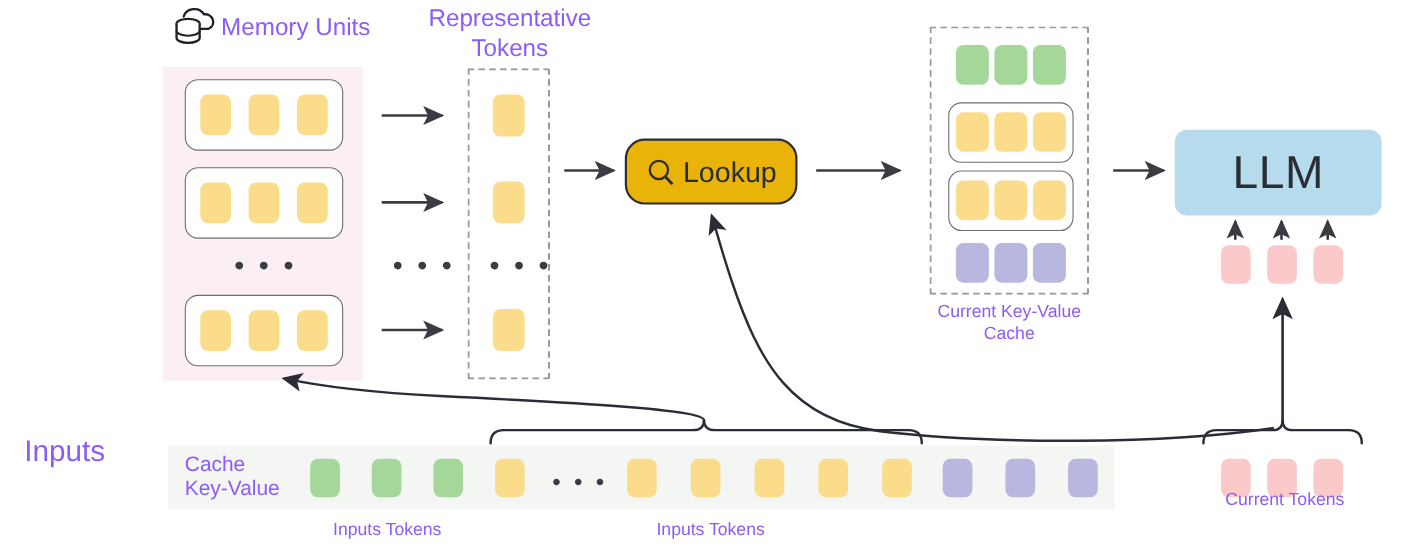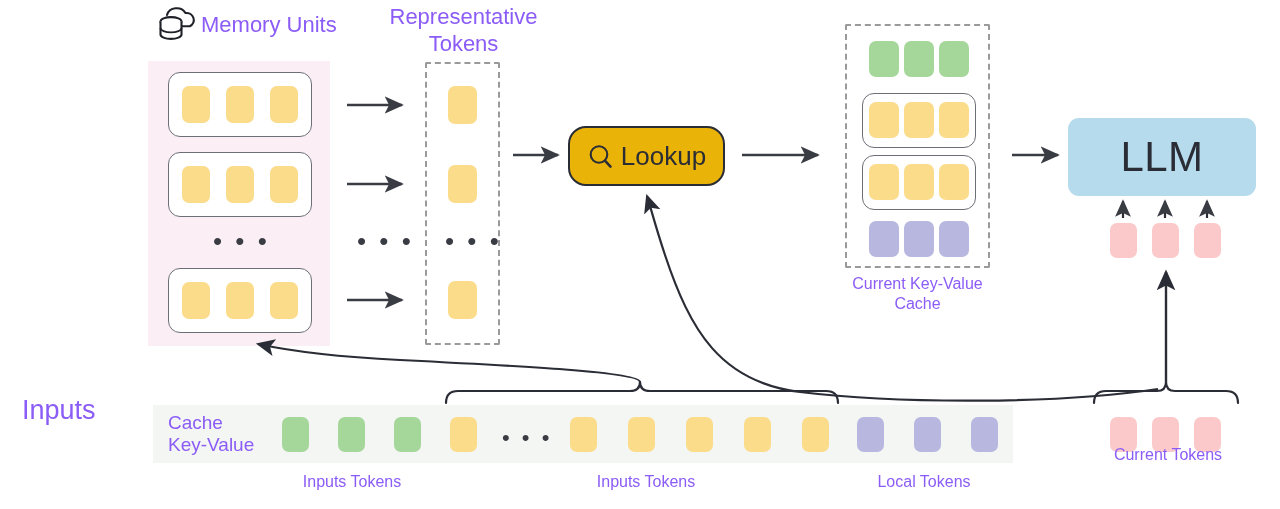--- a/index.html
+++ b/index.html
@@ -150,21 +150,20 @@
   <div class="tok tok-p" style="left:857px;top:417px;width:27px;height:35px;"></div>
   <div class="tok tok-p" style="left:914px;top:417px;width:27px;height:35px;"></div>
   <div class="tok tok-p" style="left:971px;top:417px;width:27px;height:35px;"></div>
 
   <div class="tok tok-r" style="left:1110px;top:417px;width:27px;height:35px;"></div>
   <div class="tok tok-r" style="left:1152px;top:417px;width:27px;height:35px;"></div>
   <div class="tok tok-r" style="left:1194px;top:417px;width:27px;height:35px;"></div>
 
   <div class="lbl lbl-cap" style="left:262px;top:472px;width:180px;">Inputs Tokens</div>
   <div class="lbl lbl-cap" style="left:556px;top:472px;width:180px;">Inputs Tokens</div>
-  <div class="lbl lbl-cap" style="left:834px;top:472px;width:180px;">Local Tokens</div>
   <div class="lbl lbl-cap" style="left:1078px;top:445px;width:180px;">Current Tokens</div>
 
   <svg class="layer">
     <defs>
       <marker id="ah" markerWidth="9" markerHeight="9" refX="7.2" refY="4.2" orient="auto" markerUnits="strokeWidth">
         <path d="M0,0.6 L8,4.2 L0,7.8 L1.8,4.2 Z" fill="#3a3c44"></path>
       </marker>
       <marker id="ah2" markerWidth="10" markerHeight="10" refX="7.6" refY="4.6" orient="auto" markerUnits="strokeWidth">
         <path d="M0,0.7 L8.6,4.6 L0,8.5 L2,4.6 Z" fill="#2b2d36"></path>
       </marker>

